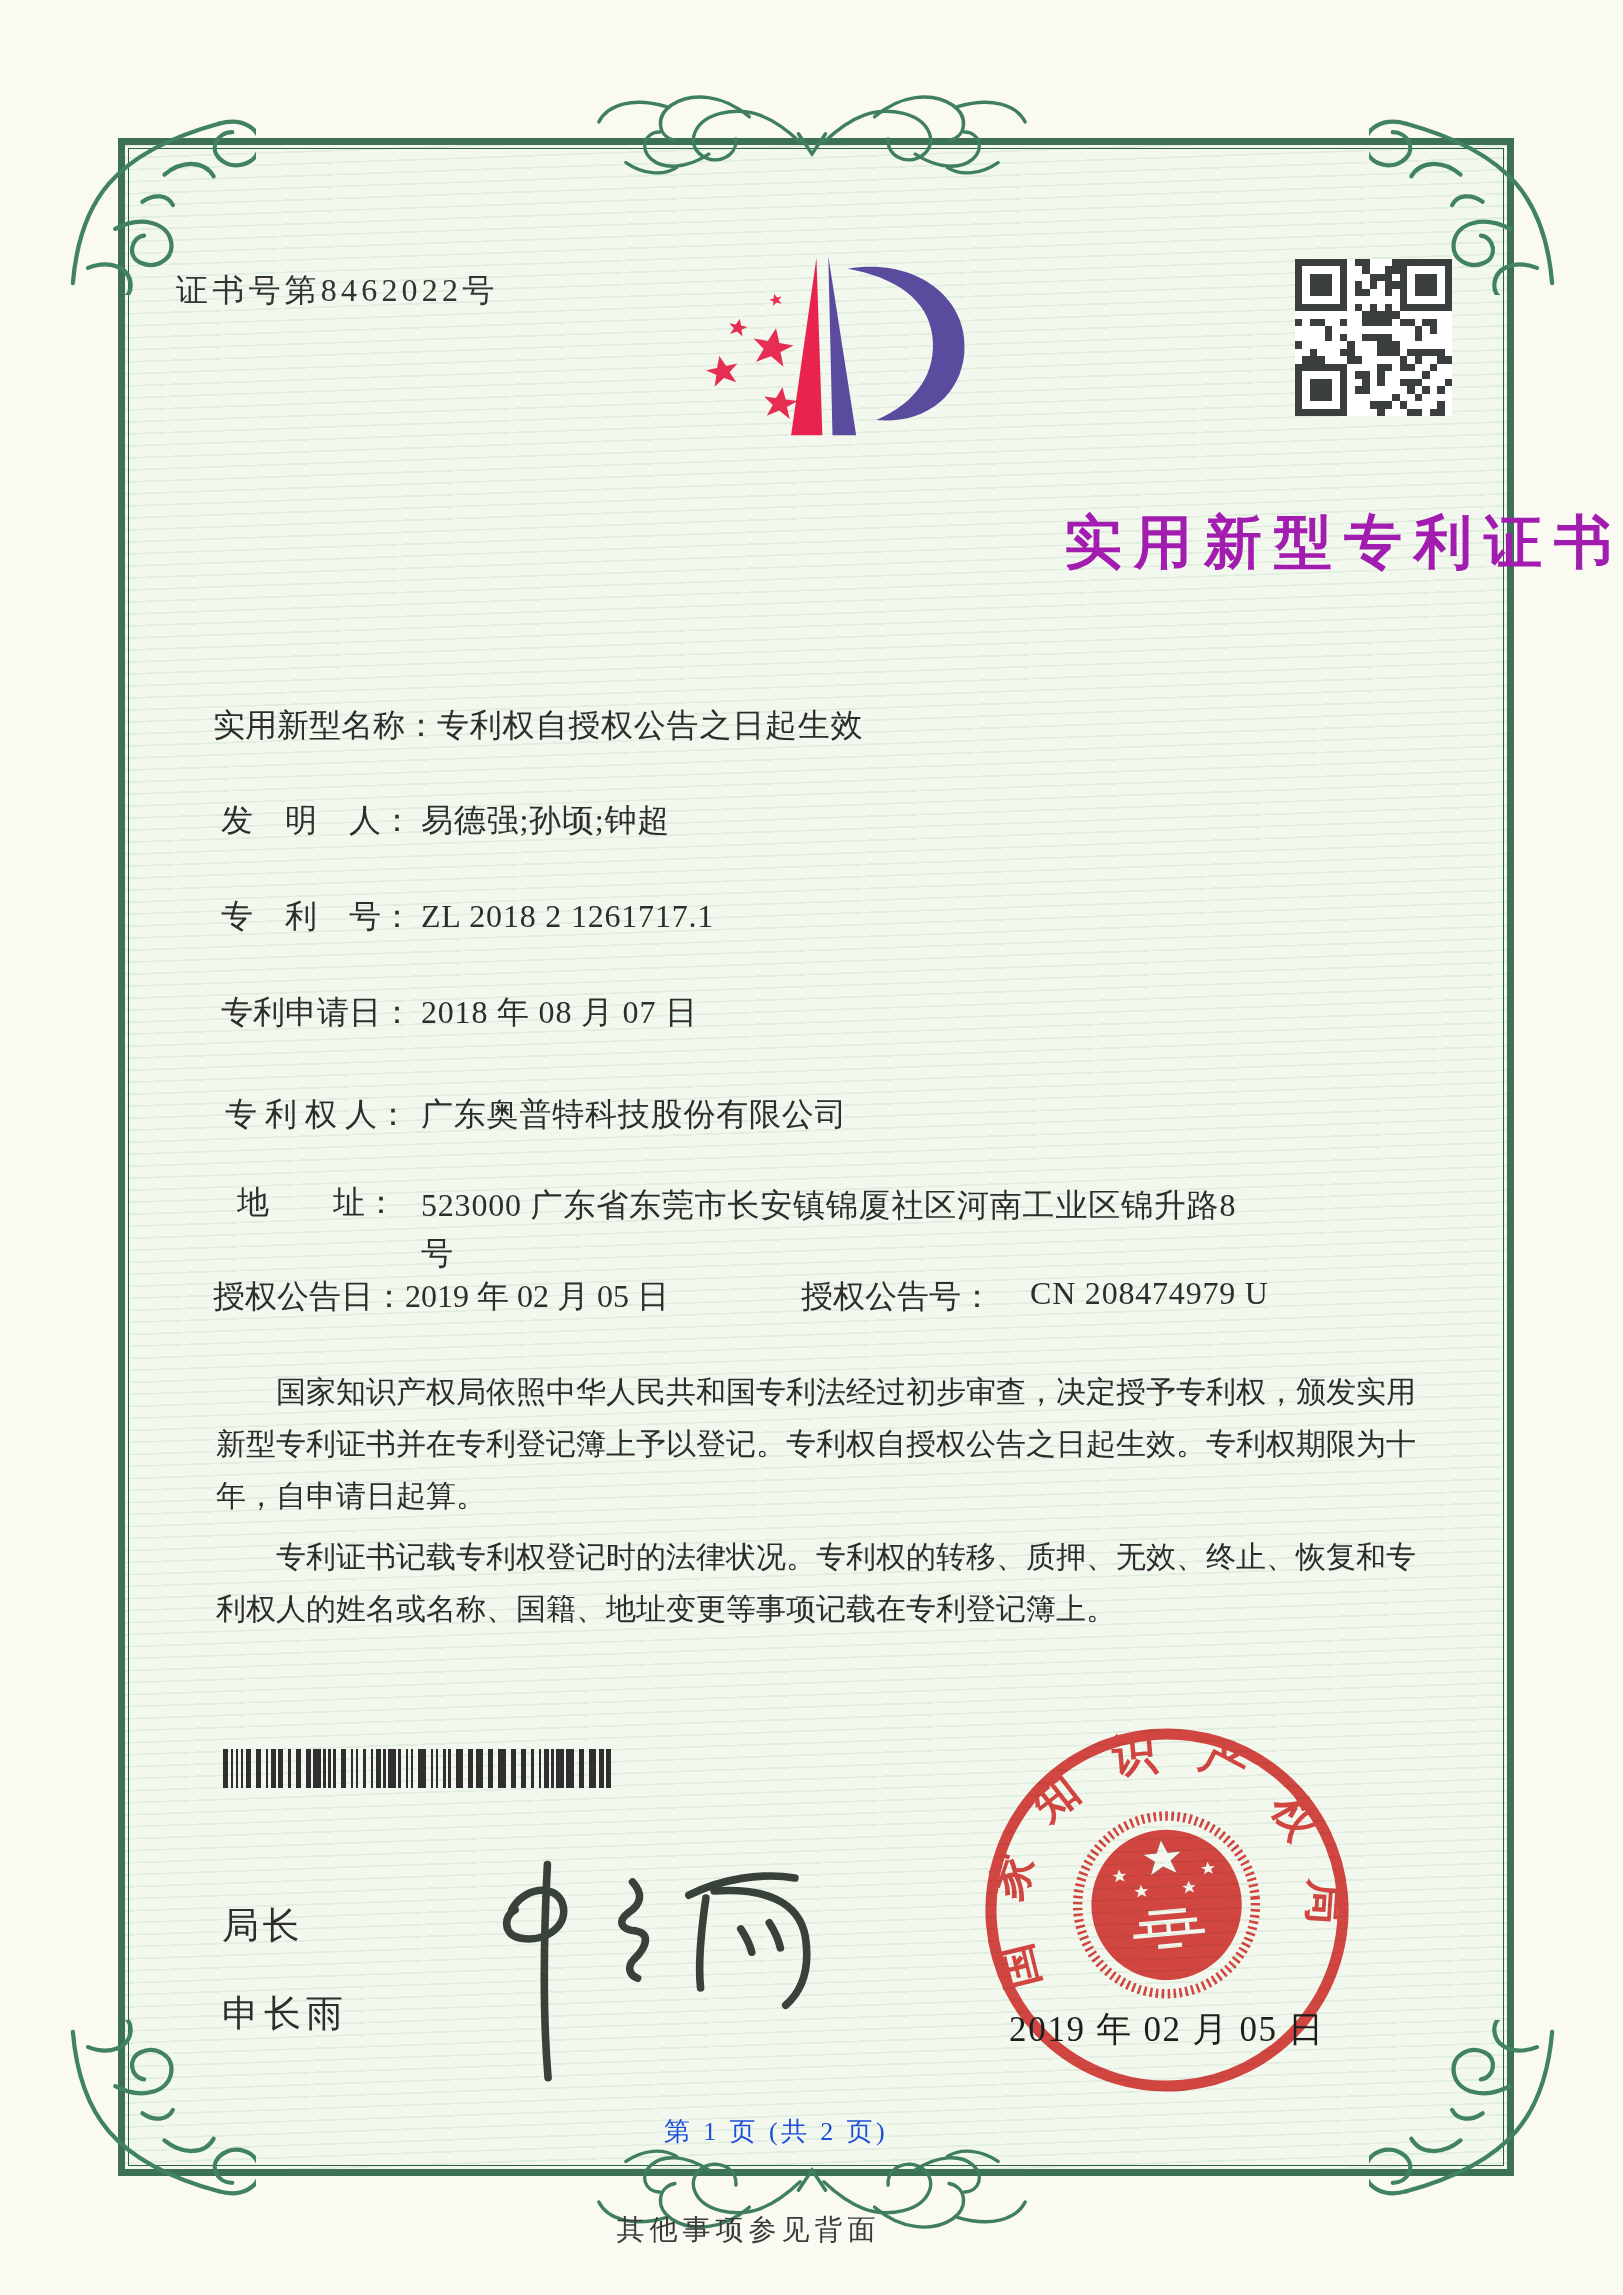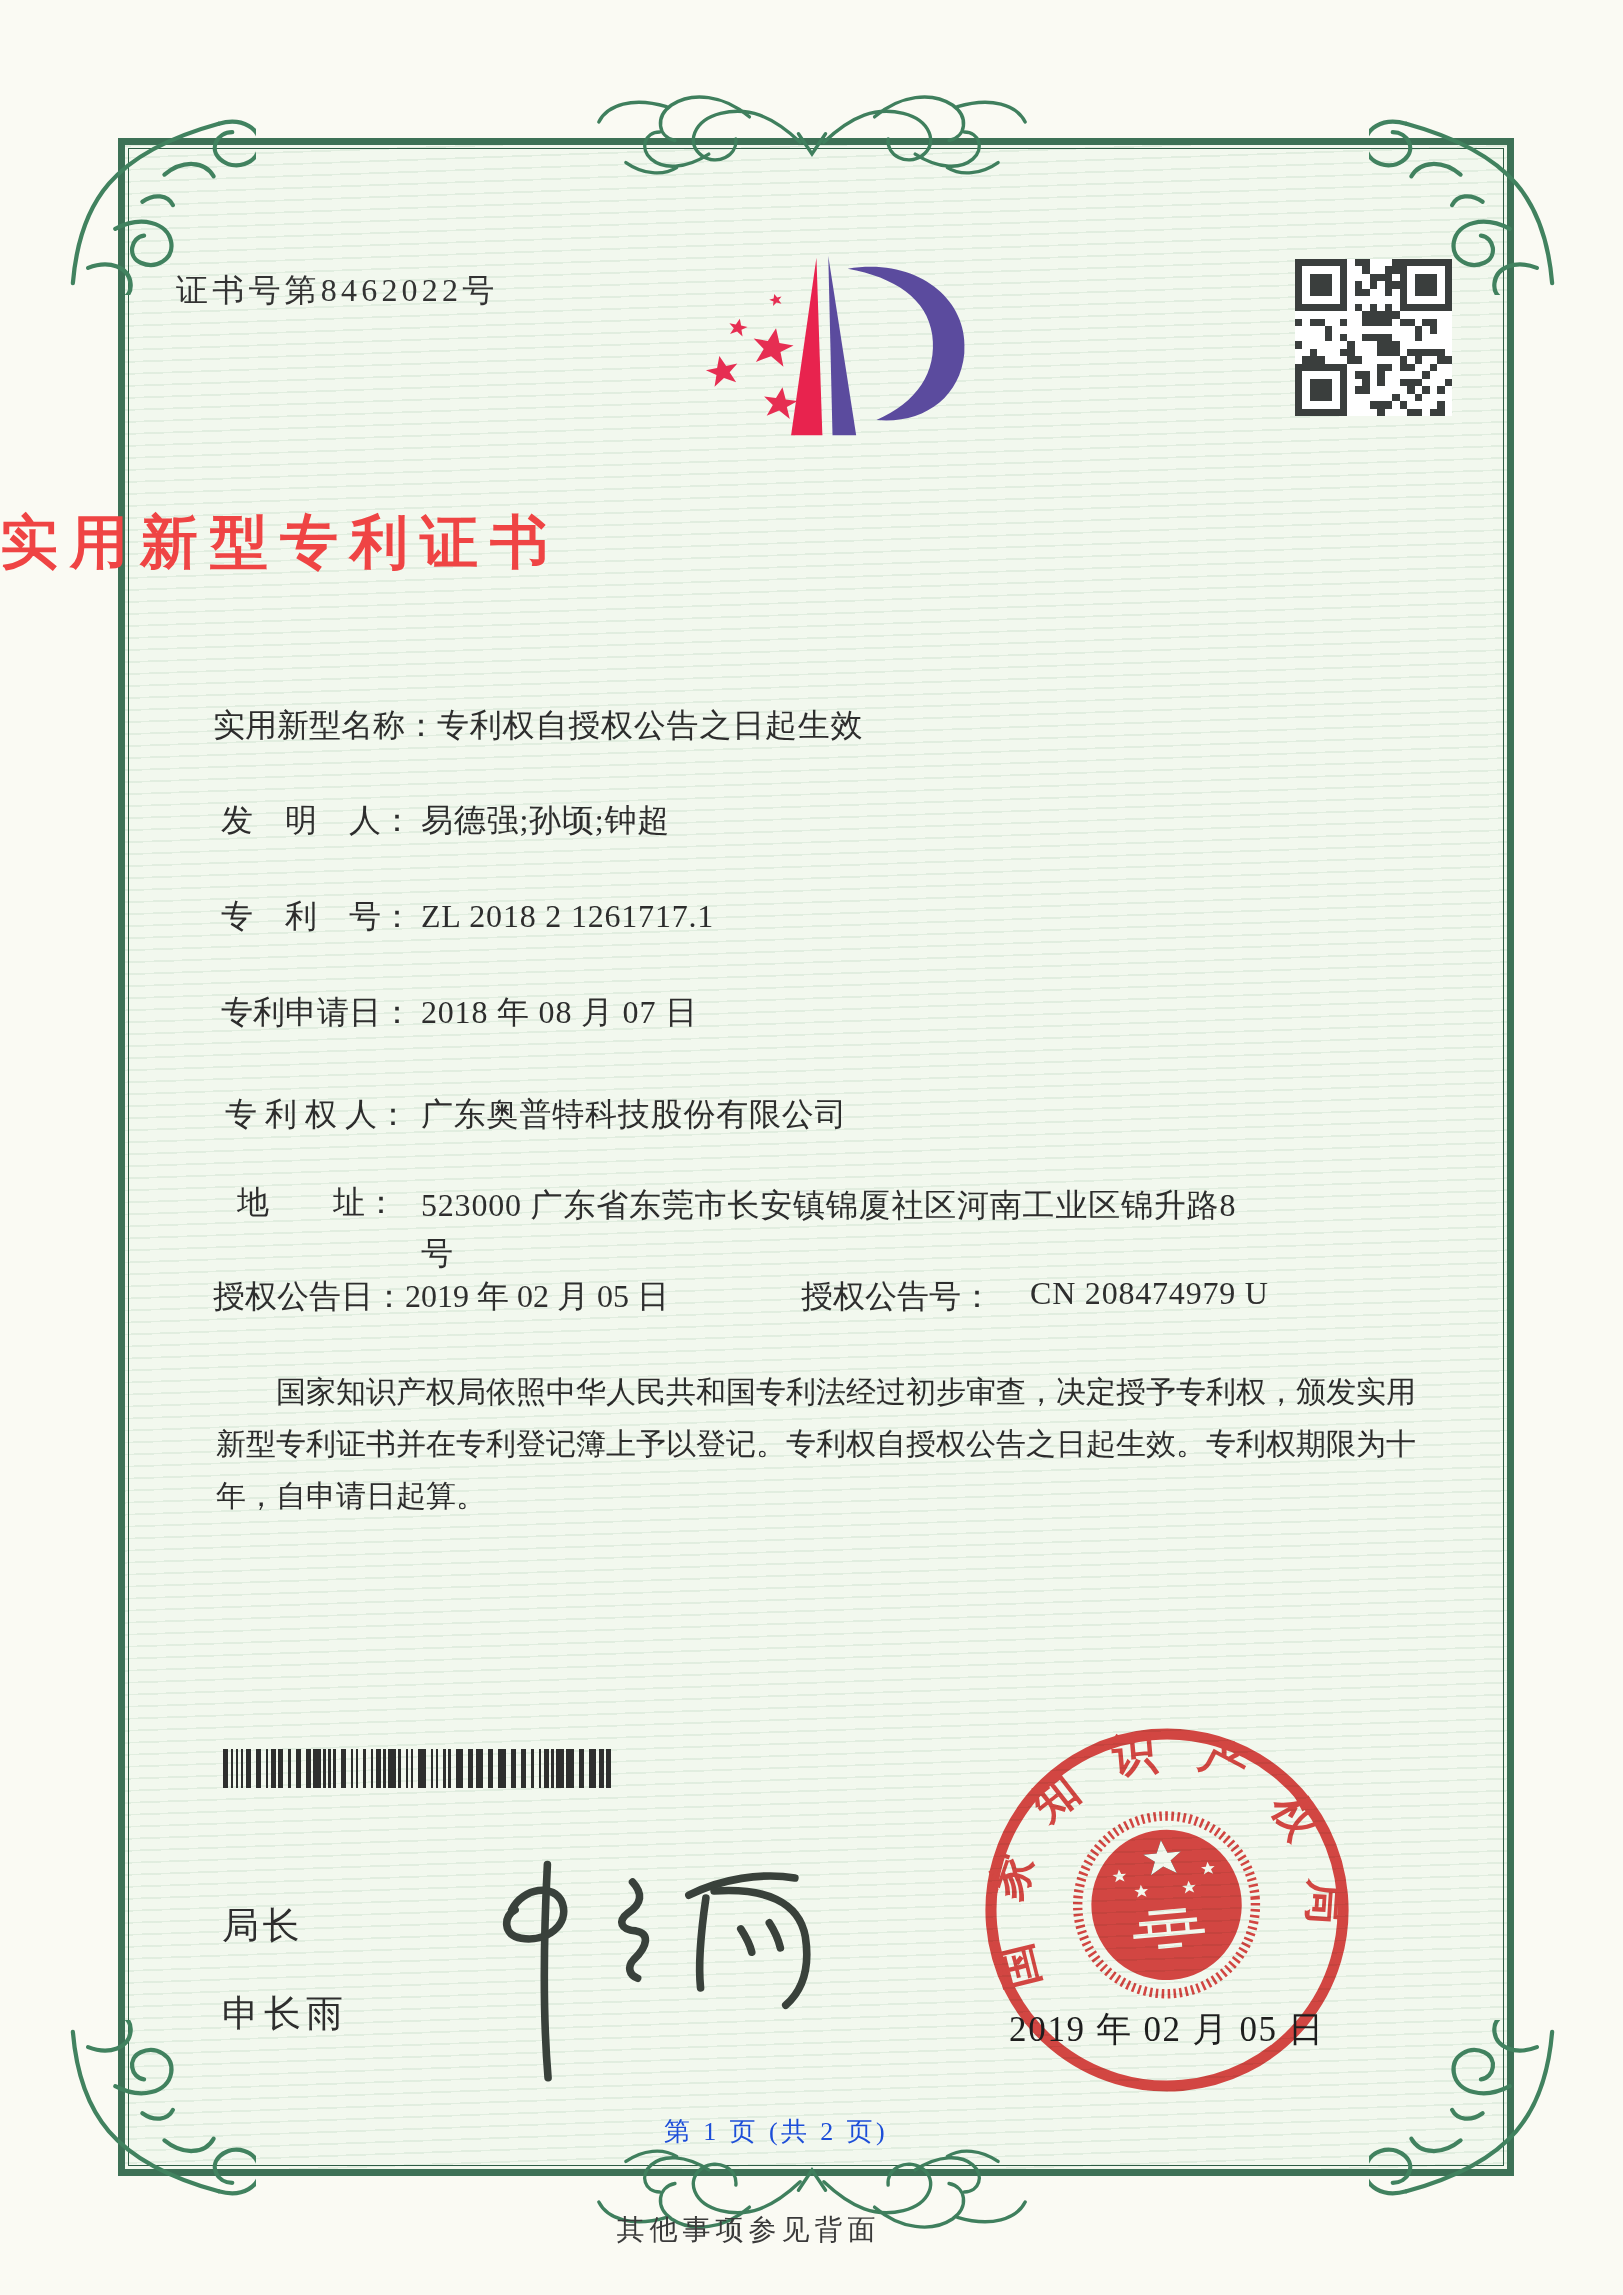--- a/index.html
+++ b/index.html
@@ -28,22 +28,22 @@
   .orn-bottom{top:2114px;transform:scaleY(-1);}
   .certno{position:absolute;left:176px;top:269px;font-size:32px;letter-spacing:4.2px;color:#333;}
   .logo{position:absolute;left:699px;top:240px;width:289px;height:242px;}
   .qr{
     position:absolute;left:1295px;top:259px;width:157px;height:157px;
     display:grid;grid-template-columns:repeat(21,1fr);grid-template-rows:repeat(21,1fr);
     background:#fff;
   }
   .qr .d{background:#3a3e3d;}
   .title{
-    position:absolute;left:0;top:504px;width:100%;text-align:left;
-    font-size:58px;font-weight:bold;letter-spacing:12px;color:#ef4444;
+    position:absolute;left:0;top:504px;width:100%;text-align:right;
+    font-size:58px;font-weight:bold;letter-spacing:12px;color:#a21caf;
   }
   .row{position:absolute;left:213px;font-size:32px;white-space:nowrap;color:#2d2d2d;}
   .row .lbl{display:inline-block;min-width:208px;text-align:center;}
   .row .val{letter-spacing:0.8px;}
   .addr-val{display:inline-block;vertical-align:top;white-space:normal;line-height:1.5;}
   .grant-row{position:absolute;left:213px;top:1275px;font-size:32px;white-space:nowrap;}
   .grant-no-lbl{position:absolute;left:588px;}
   .grant-no-val{position:absolute;left:817px;letter-spacing:0.8px;}
   .body-text{
     position:absolute;left:208px;top:1358px;width:1216px;
@@ -612,20 +612,21 @@
 </div>
 
 <div class="grant-row">
   <span class="lbl">授权公告日：</span><span class="val">2019 年 02 月 05 日</span>
   <span class="grant-no-lbl">授权公告号：</span>
   <span class="grant-no-val">CN 208474979 U</span>
 </div>
 
 <div class="body-text">
   <p>国家知识产权局依照中华人民共和国专利法经过初步审查，决定授予专利权，颁发实用新型专利证书并在专利登记簿上予以登记。专利权自授权公告之日起生效。专利权期限为十年，自申请日起算。</p>
+  <p>专利证书记载专利权登记时的法律状况。专利权的转移、质押、无效、终止、恢复和专利权人的姓名或名称、国籍、地址变更等事项记载在专利登记簿上。</p>
 </div>
 
 <div class="barcode">
     <div class="b" style="width: 5px; margin-right: 2.5px;"></div>
     <div class="b" style="width: 2.5px; margin-right: 2.5px;"></div>
     <div class="b" style="width: 2.5px; margin-right: 2.5px;"></div>
     <div class="b" style="width: 2.5px; margin-right: 2.5px;"></div>
     <div class="b" style="width: 5px; margin-right: 5px;"></div>
     <div class="b" style="width: 5px; margin-right: 5px;"></div>
     <div class="b" style="width: 2.5px; margin-right: 2.5px;"></div>

